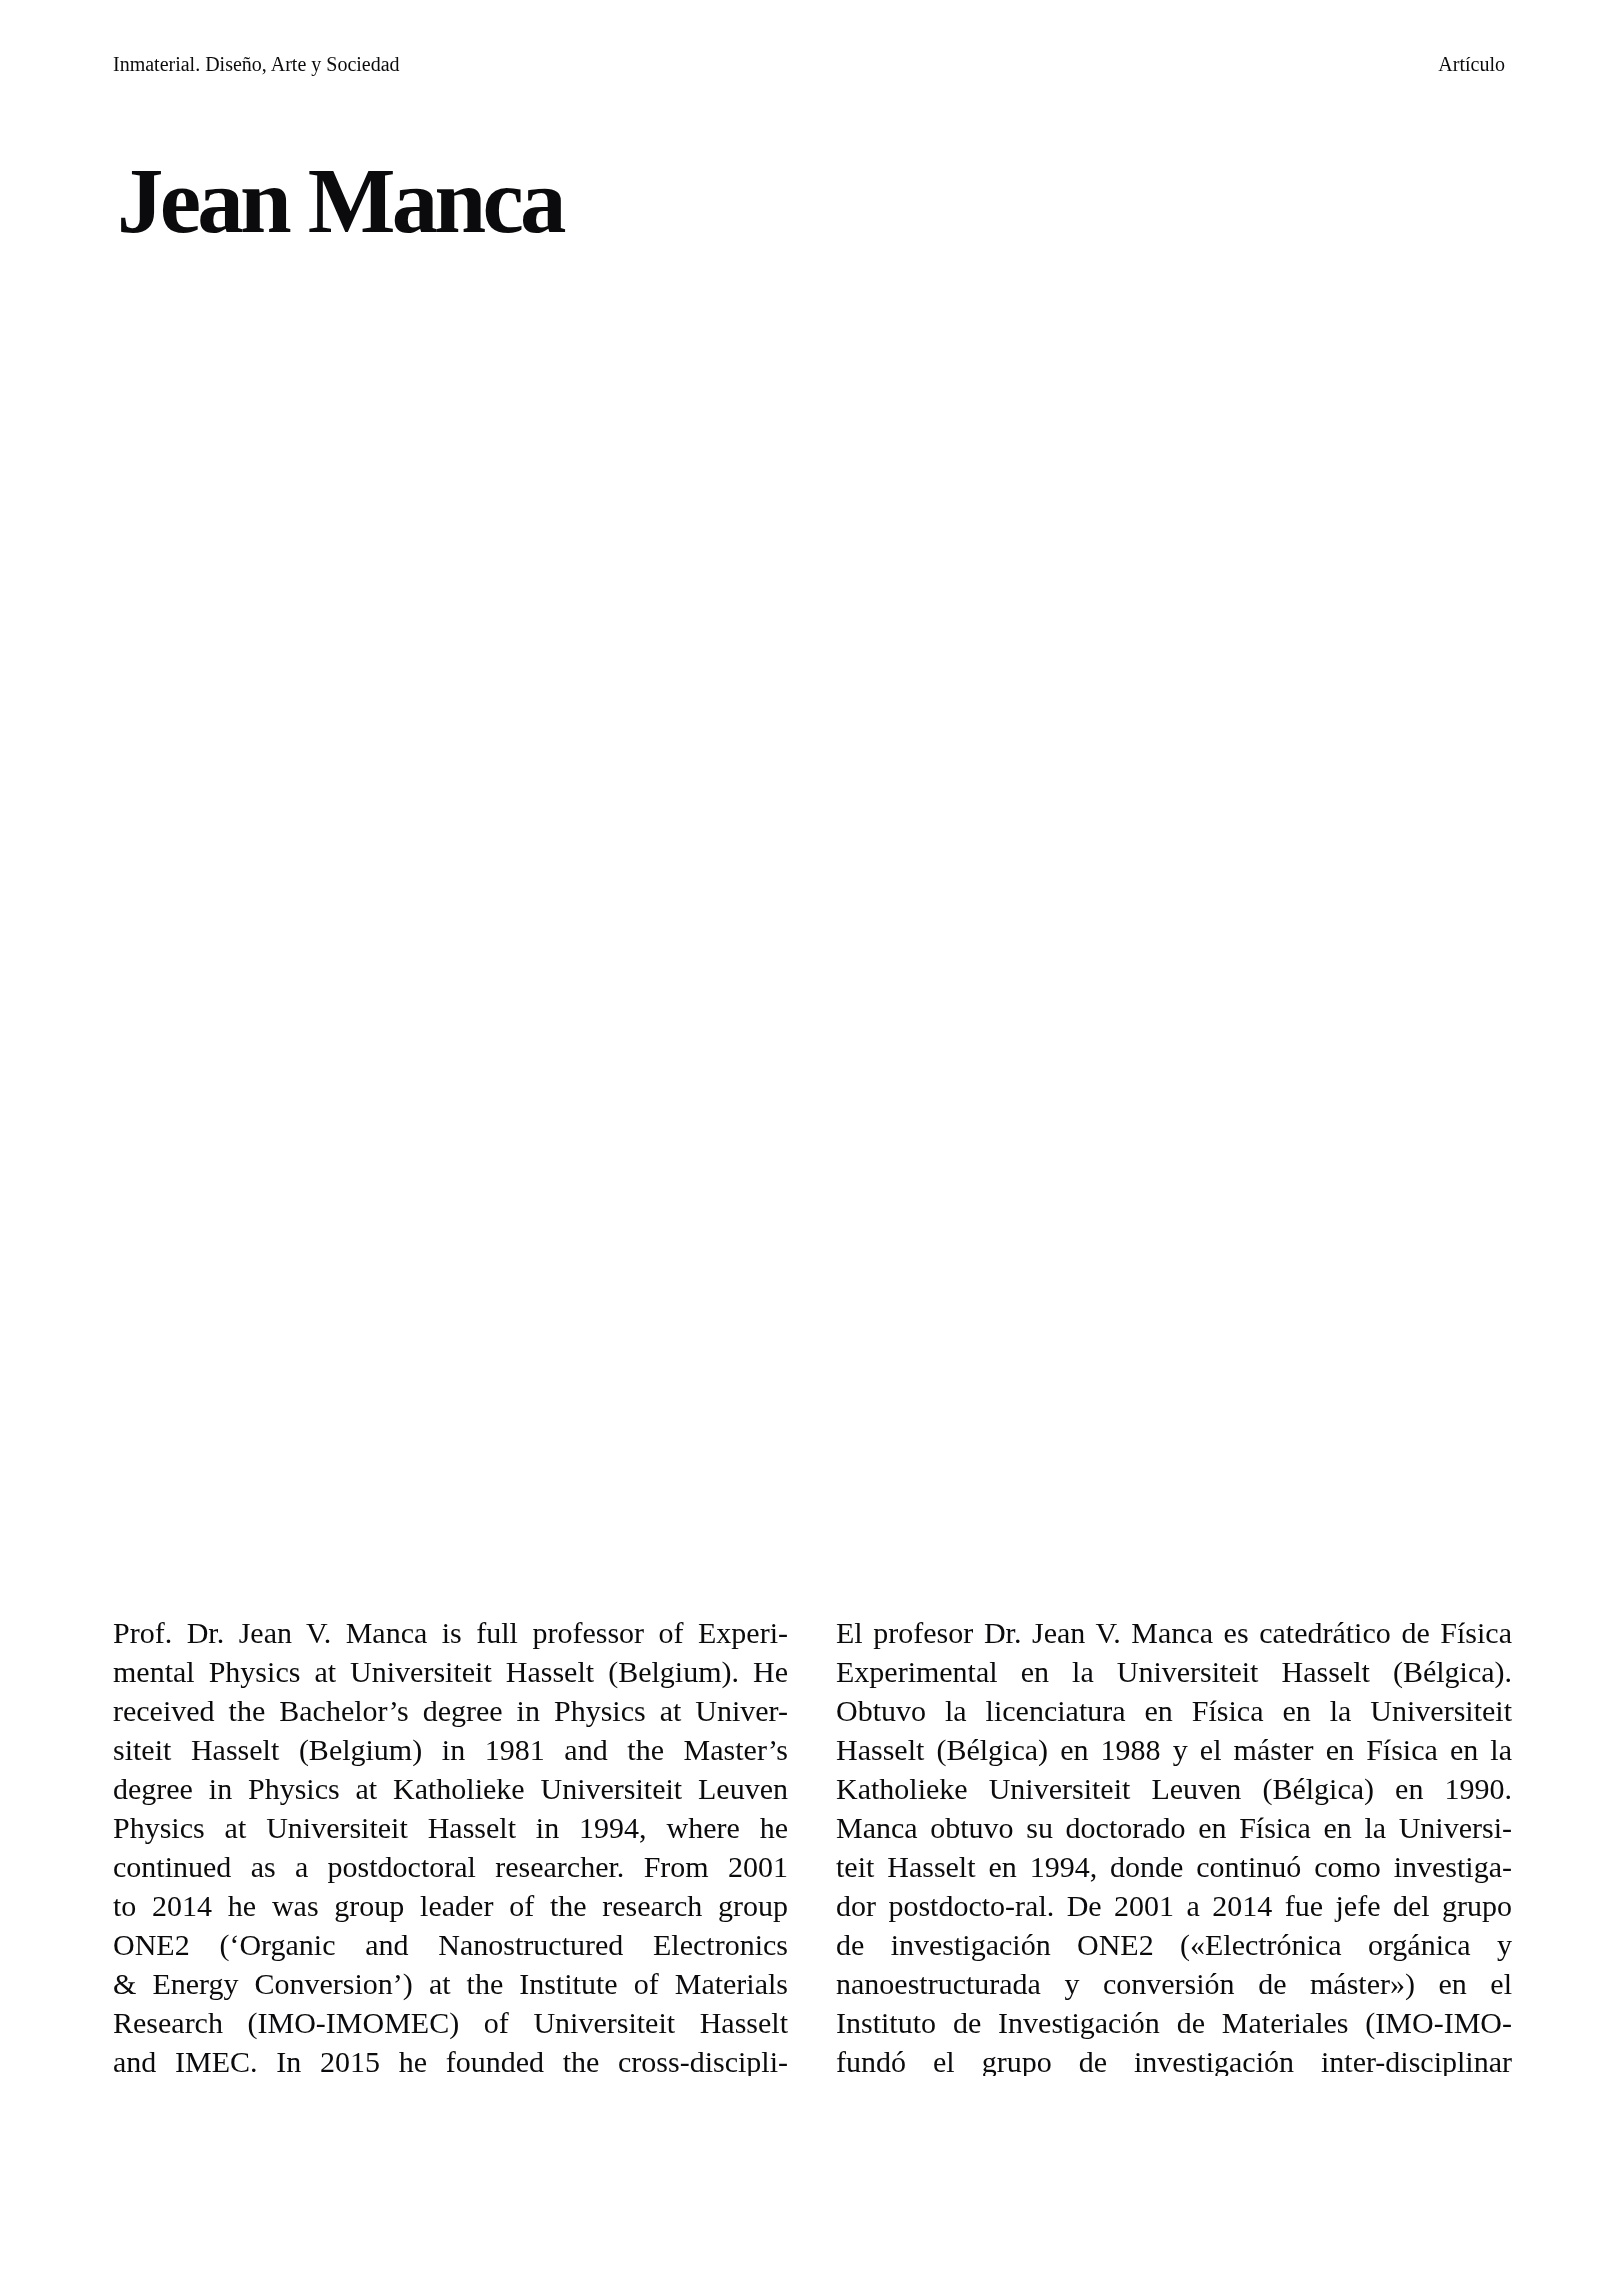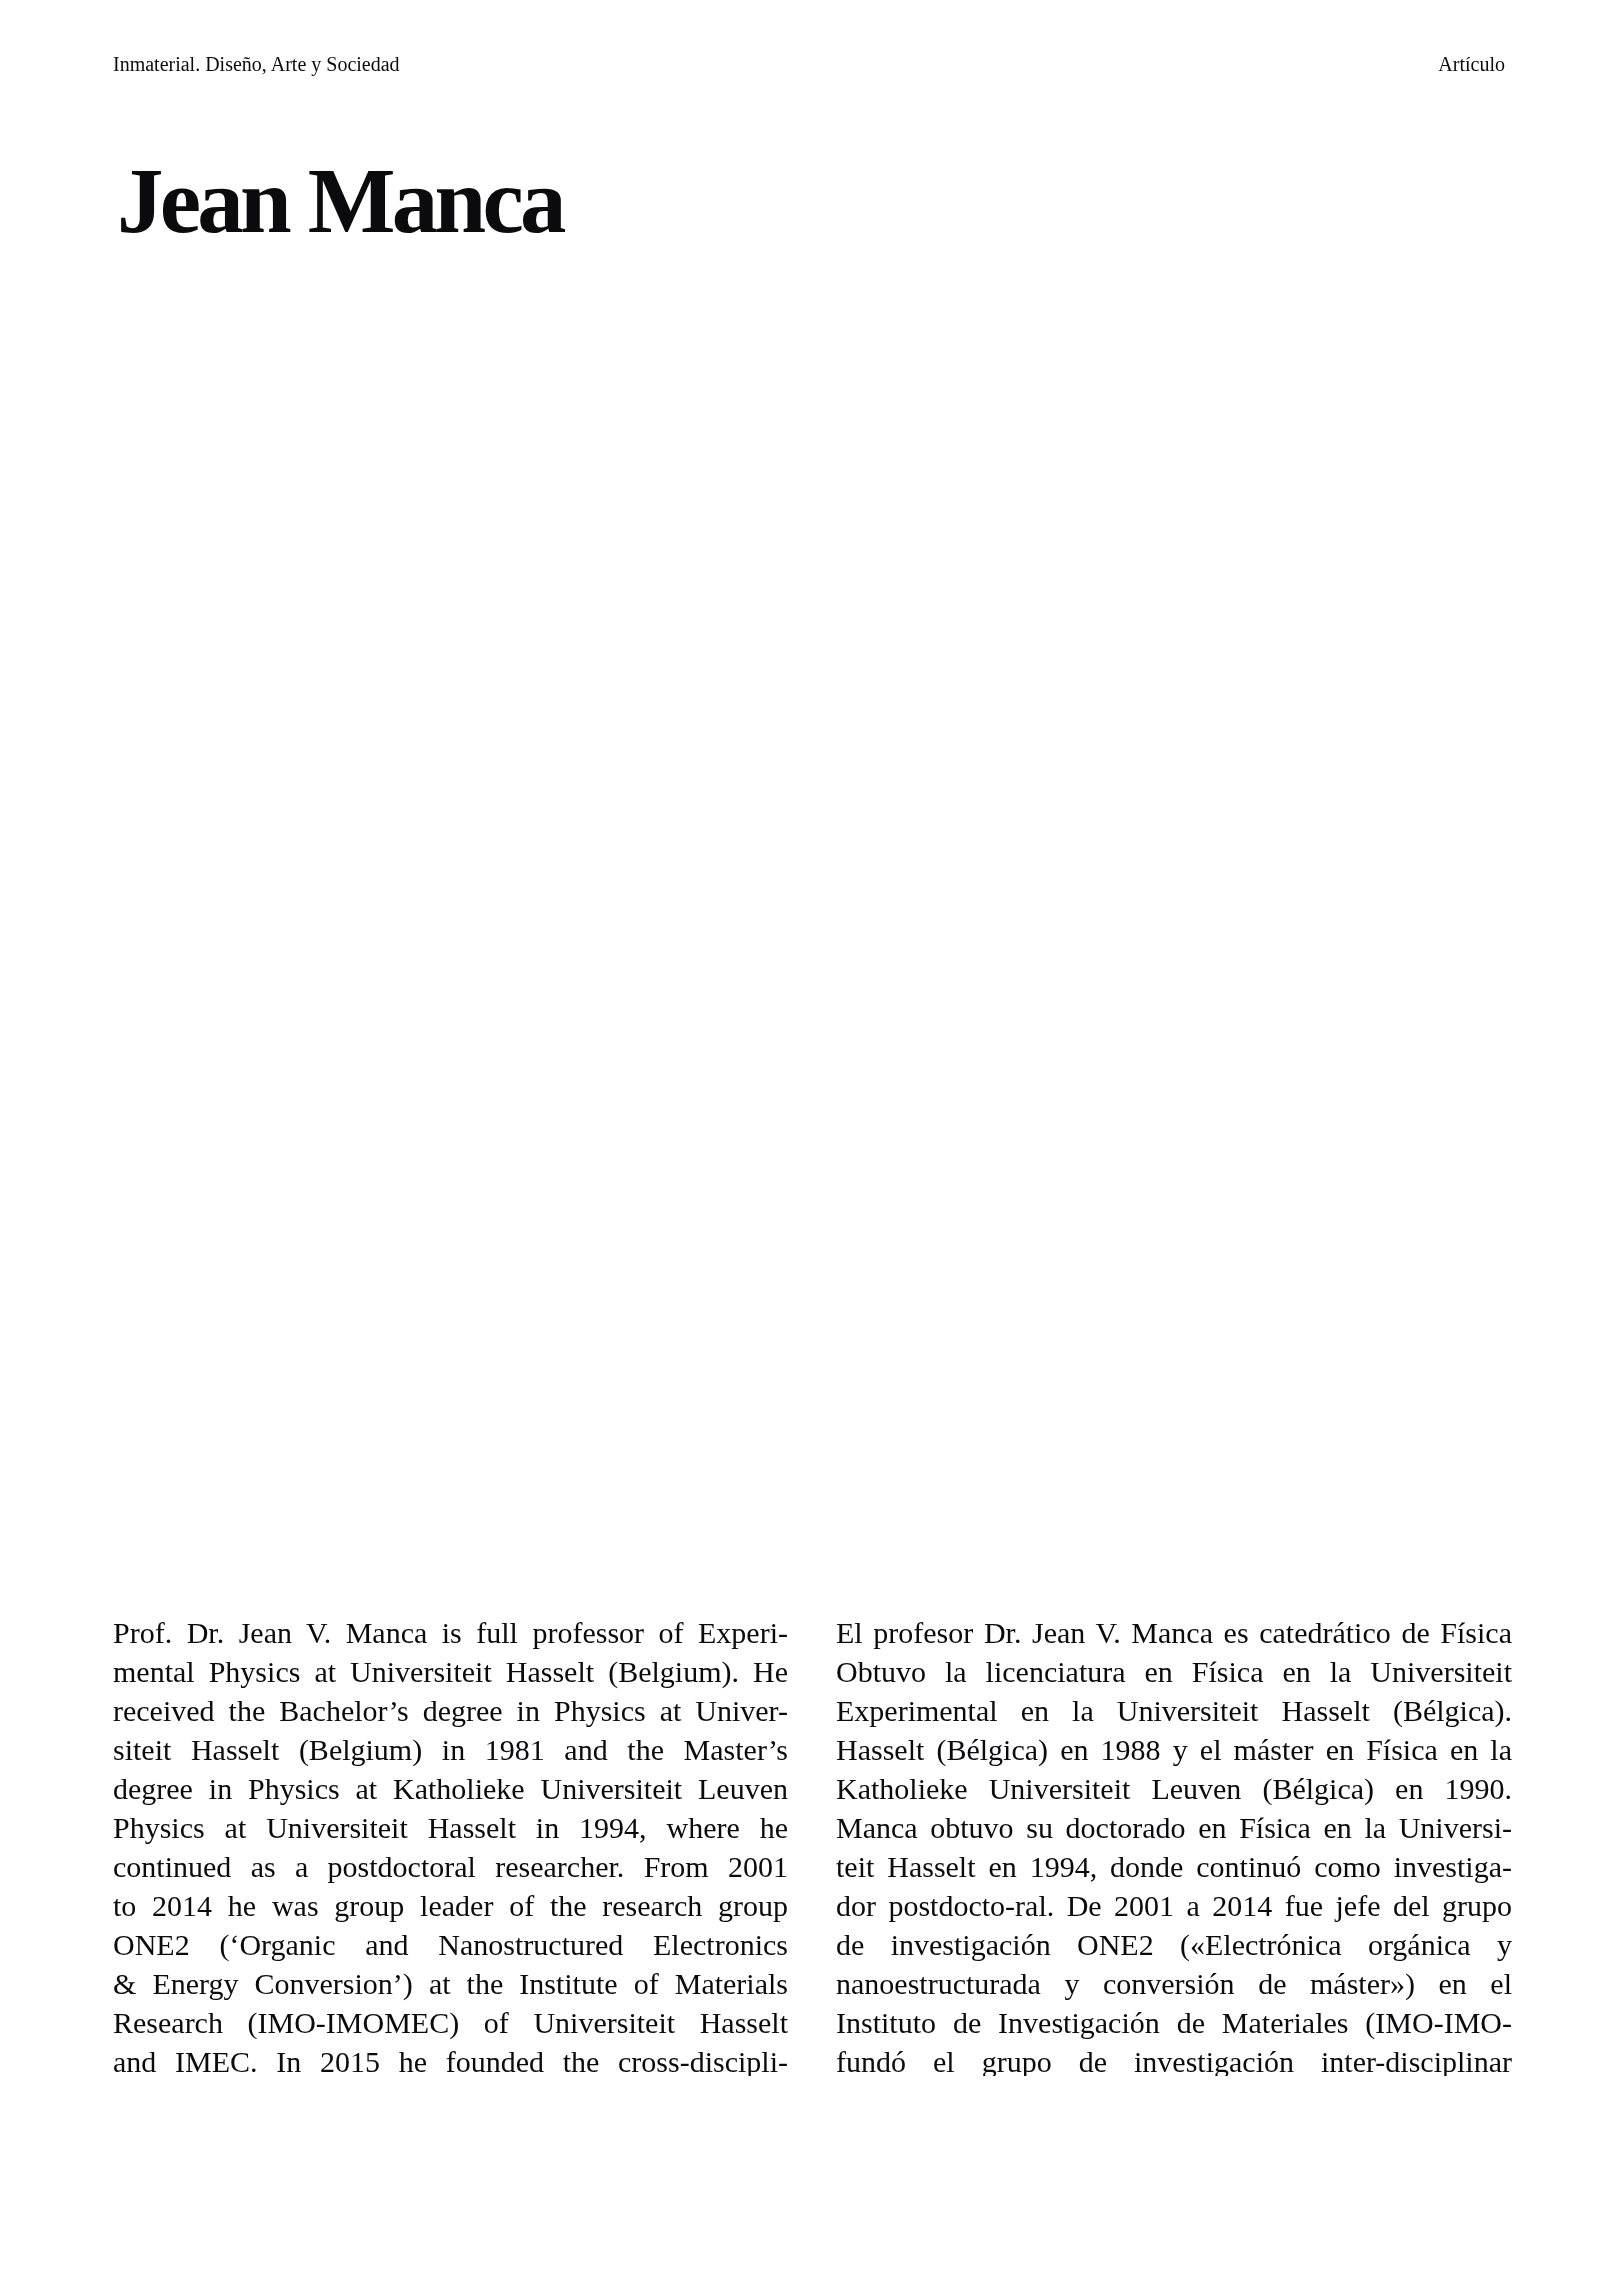--- a/index.html
+++ b/index.html
@@ -101,22 +101,22 @@
         <div class="line">continued as a postdoctoral researcher. From 2001</div>
         <div class="line">to 2014 he was group leader of the research group</div>
         <div class="line">ONE2 (‘Organic and Nanostructured Electronics</div>
         <div class="line">&amp; Energy Conversion’) at the Institute of Materials</div>
         <div class="line">Research (IMO-IMOMEC) of Universiteit Hasselt</div>
         <div class="line">and IMEC. In 2015 he founded the cross-discipli-</div>
         <div class="line line--last">nary research group X-LAB.</div>
       </section>
     <section class="bio-col bio-col--es">
         <div class="line">El profesor Dr. Jean V. Manca es catedrático de Física</div>
+        <div class="line">Experimental en la Universiteit Hasselt (Bélgica).</div>
         <div class="line">Obtuvo la licenciatura en Física en la Universiteit</div>
-        <div class="line">Experimental en la Universiteit Hasselt (Bélgica).</div>
         <div class="line">Hasselt (Bélgica) en 1988 y el máster en Física en la</div>
         <div class="line">Katholieke Universiteit Leuven (Bélgica) en 1990.</div>
         <div class="line">Manca obtuvo su doctorado en Física en la Universi-</div>
         <div class="line">teit Hasselt en 1994, donde continuó como investiga-</div>
         <div class="line">dor postdocto-ral. De 2001 a 2014 fue jefe del grupo</div>
         <div class="line">de investigación ONE2 («Electrónica orgánica y</div>
         <div class="line">nanoestructurada y conversión de máster») en el</div>
         <div class="line">Instituto de Investigación de Materiales (IMO-IMO-</div>
         <div class="line">fundó el grupo de investigación inter-disciplinar</div>
         <div class="line line--last">X-LAB.</div>

